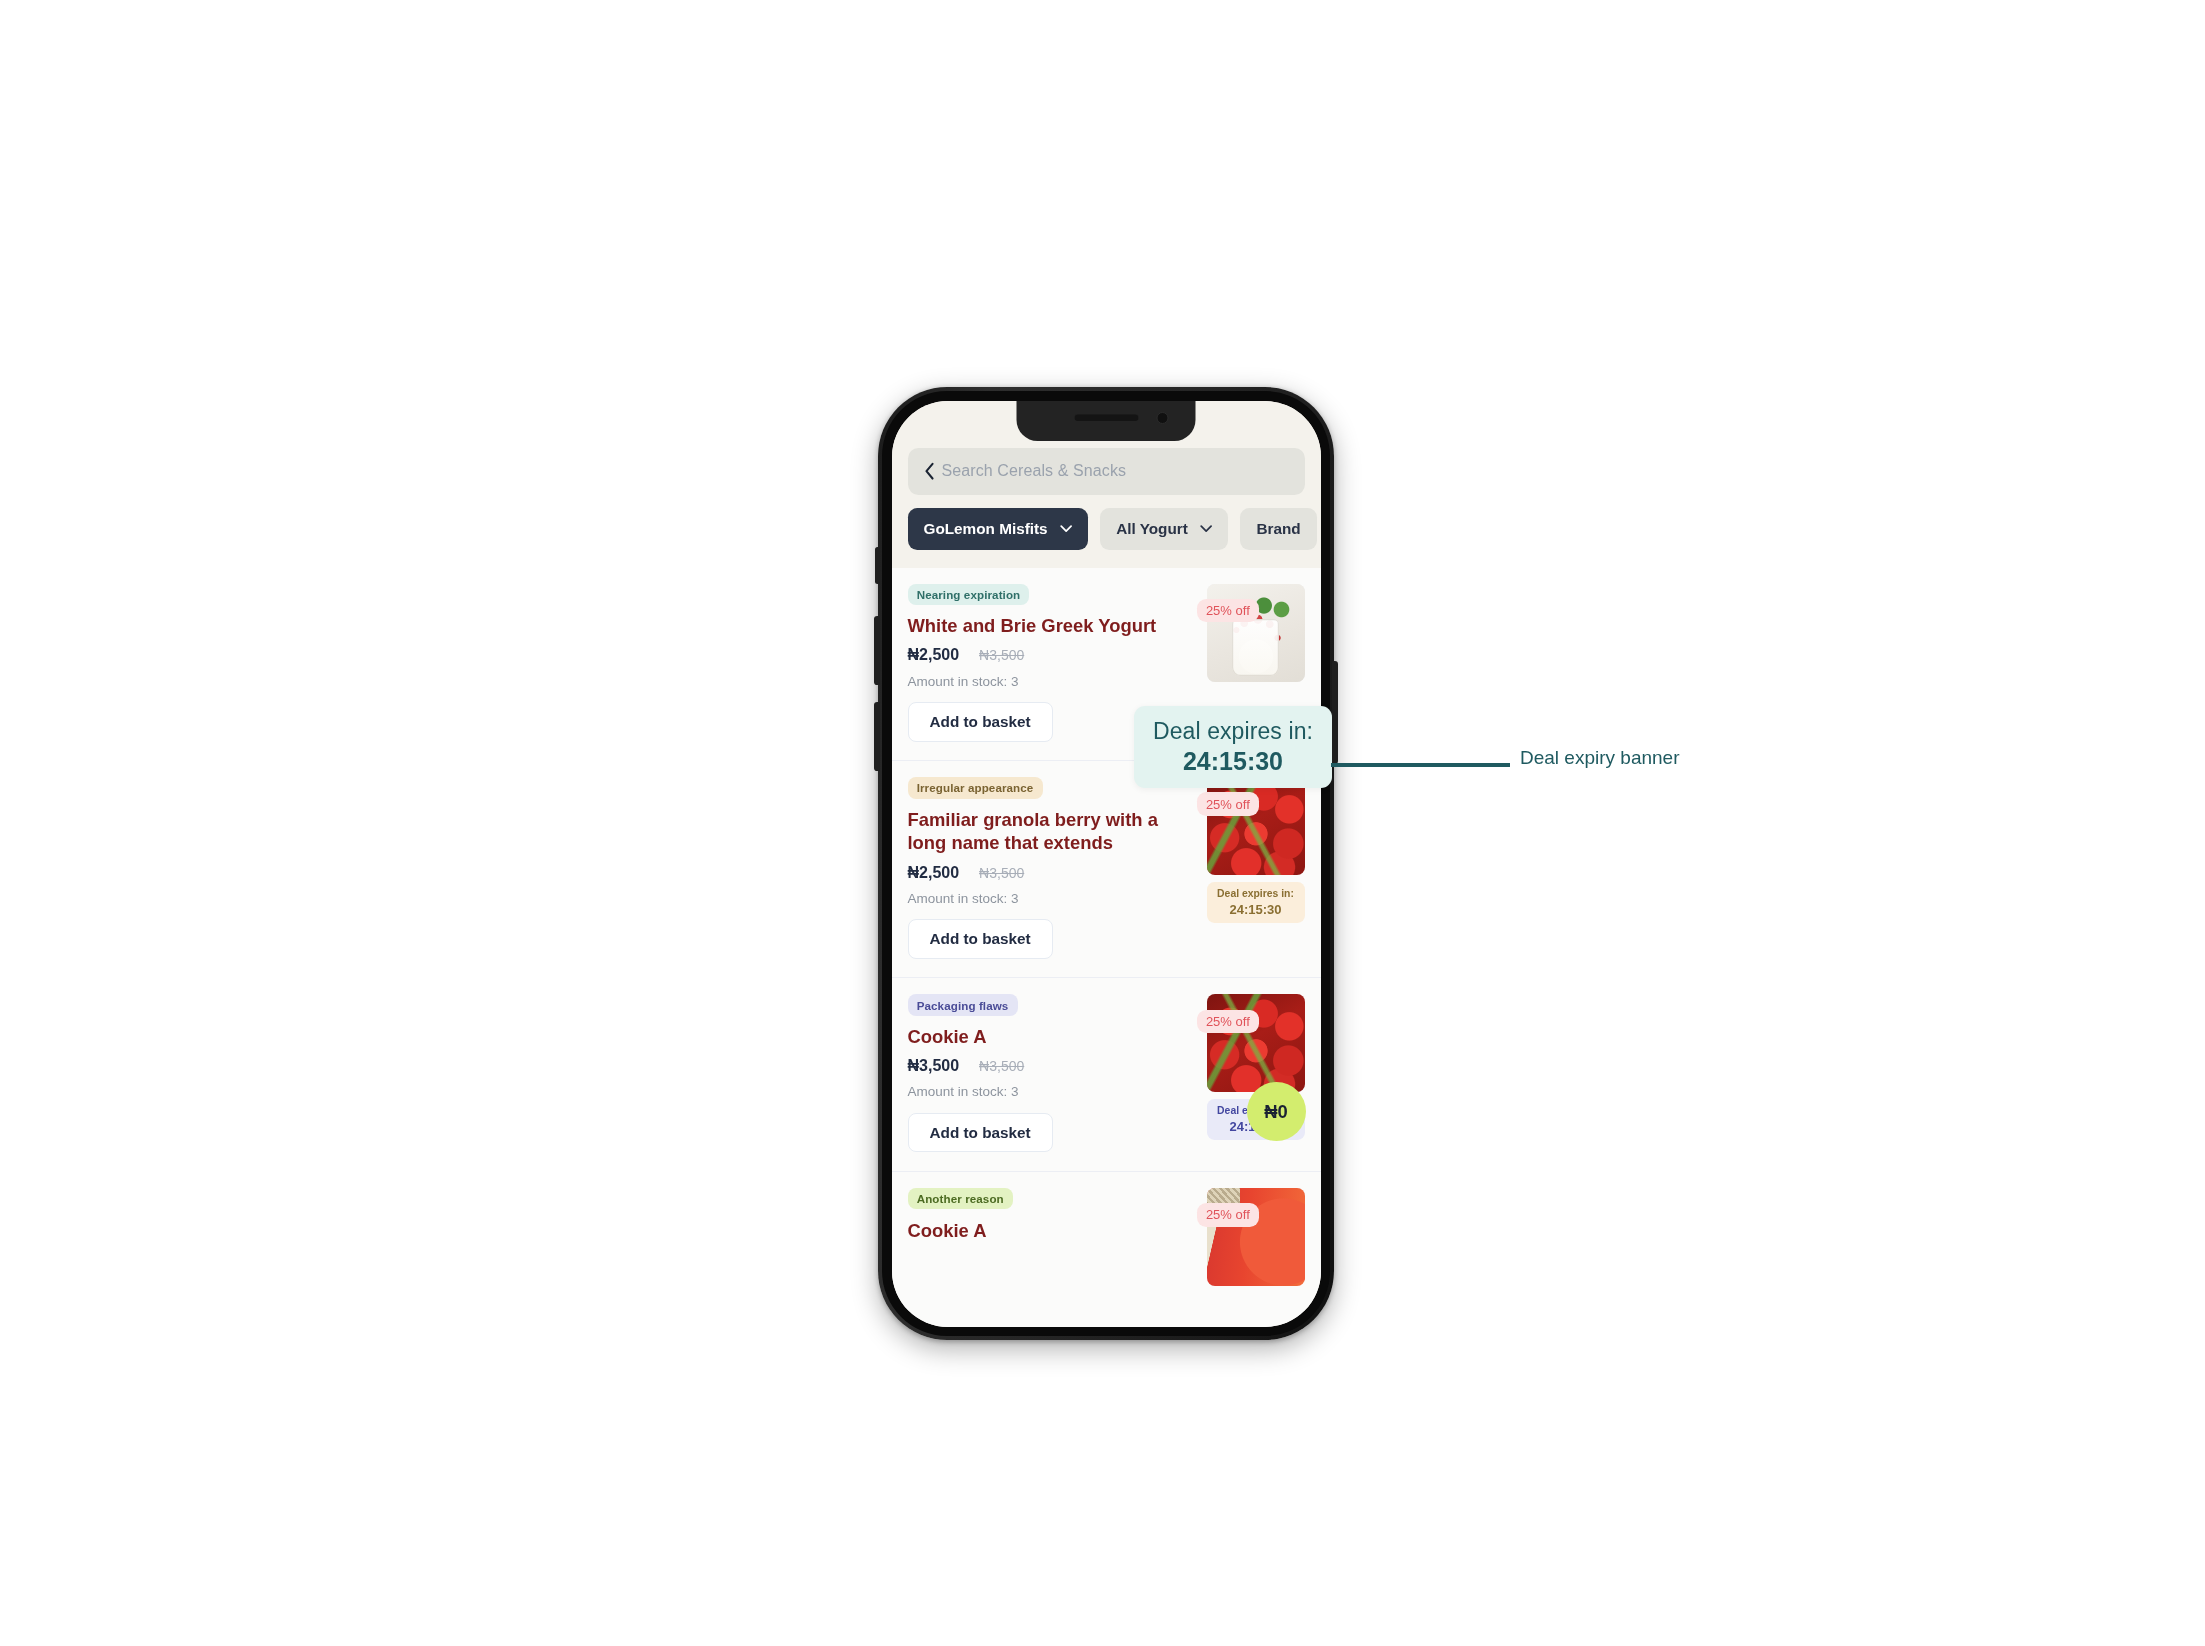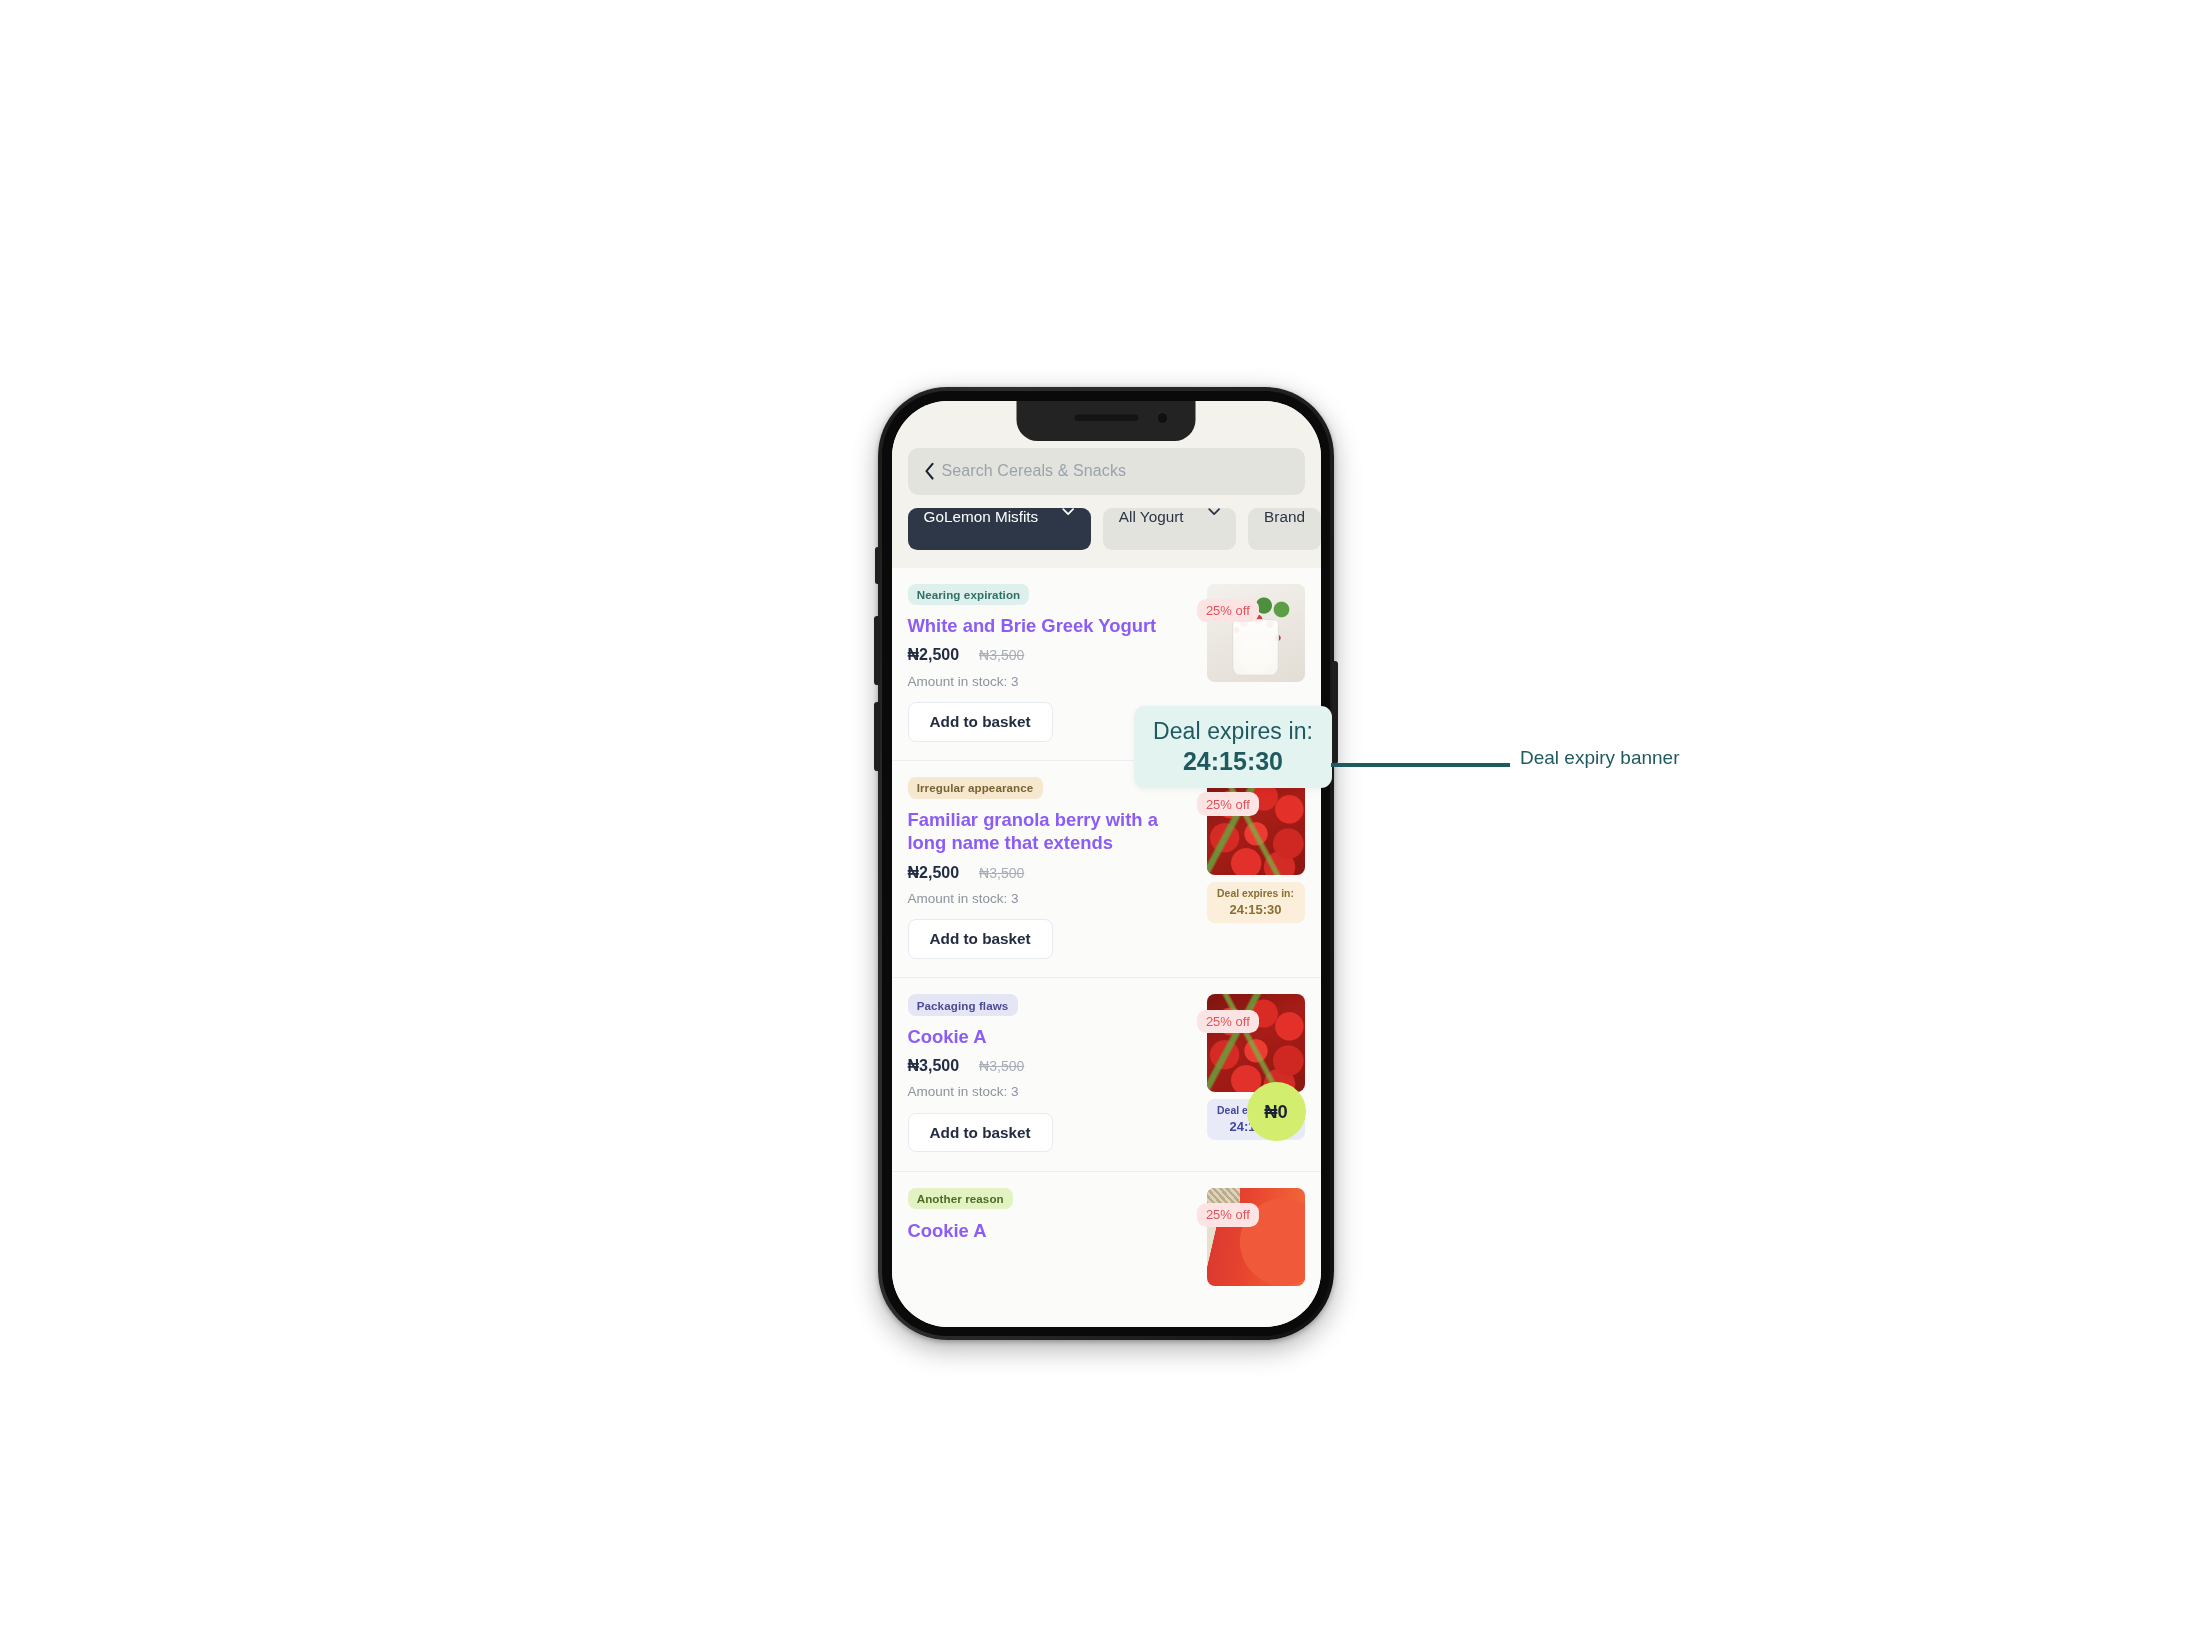--- a/index.html
+++ b/index.html
@@ -71,45 +71,45 @@
 
   
   #header { position: absolute; top: 0; left: 0; right: 0; background: #f4f2ec; padding: 47px 16px 13.5px 16px; z-index: 20; }
   #searchbar {
     height: 47px; background: #e3e3dd; border-radius: 10.4px;
     display: flex; align-items: center; gap: 7px; padding: 0 16px;
   }
   #search-placeholder { font-size: 16px; color: #9aa2ad; letter-spacing: 0.1px; }
   #chips { display: flex; gap: 12.3px; margin-top: 13.5px; }
   .chip {
-    display: flex; gap: 24px;
+    display: flex; align-items: center; gap: 12px;
     height: 42px; padding: 0 16px; border-radius: 9.2px;
     background: #e3e3dd; color: #2a3346;
-    font-size: 15.3px; font-weight: 400; white-space: nowrap;
+    font-size: 15.3px; font-weight: 700; white-space: nowrap;
   }
   .chip.active { background: #2d3748; color: #ffffff; }
   .chev { display: inline-block; }
 
   
   #list {
     position: absolute; top: 167px; left: 0; right: 0; bottom: 0;
     background: #fbfbfa; overflow: hidden;
   }
   .card { position: relative; padding: 16px 16px 18.4px 16px; display: flex; }
   .card + .card { border-top: 1.2px solid #eceef4; }
   .card-left { flex: 1; min-width: 0; padding-right: 7.4px; }
   .tag {
     display: inline-block; padding: 4.3px 9.2px; border-radius: 8px;
     font-size: 11.6px; font-weight: 600; letter-spacing: 0.1px; margin-bottom: 9.2px;
   }
   .tag.mint   { background: #def0ec; color: #2f6f68; }
   .tag.peach  { background: #f6e8cf; color: #7a6332; }
   .tag.lav    { background: #e4e5f5; color: #4a4c97; }
   .tag.lime   { background: #e3f2c2; color: #4c6b22; }
-  .pname { font-size: 18.4px; font-weight: 700; color: #8b5cf6; line-height: 1.28; margin-bottom: 8.6px; }
+  .pname { font-size: 18.4px; font-weight: 700; color: #7f1d1d; line-height: 1.28; margin-bottom: 8.6px; }
   .prices { display: flex; align-items: baseline; gap: 20px; margin-bottom: 9.2px; }
   .price-now { font-size: 16px; font-weight: 700; color: #222c42; }
   .price-old { font-size: 14px; color: #a8aeb8; text-decoration: line-through; }
   .stock { font-size: 13.5px; color: #8d949e; margin-bottom: 13.5px; }
   .atb {
     display: inline-block; padding: 9.8px 21px; border-radius: 8px;
     border: 1.2px solid #e6ebf2; background: #ffffff;
     font-size: 15.3px; font-weight: 700; color: #222c42;
   }
 

